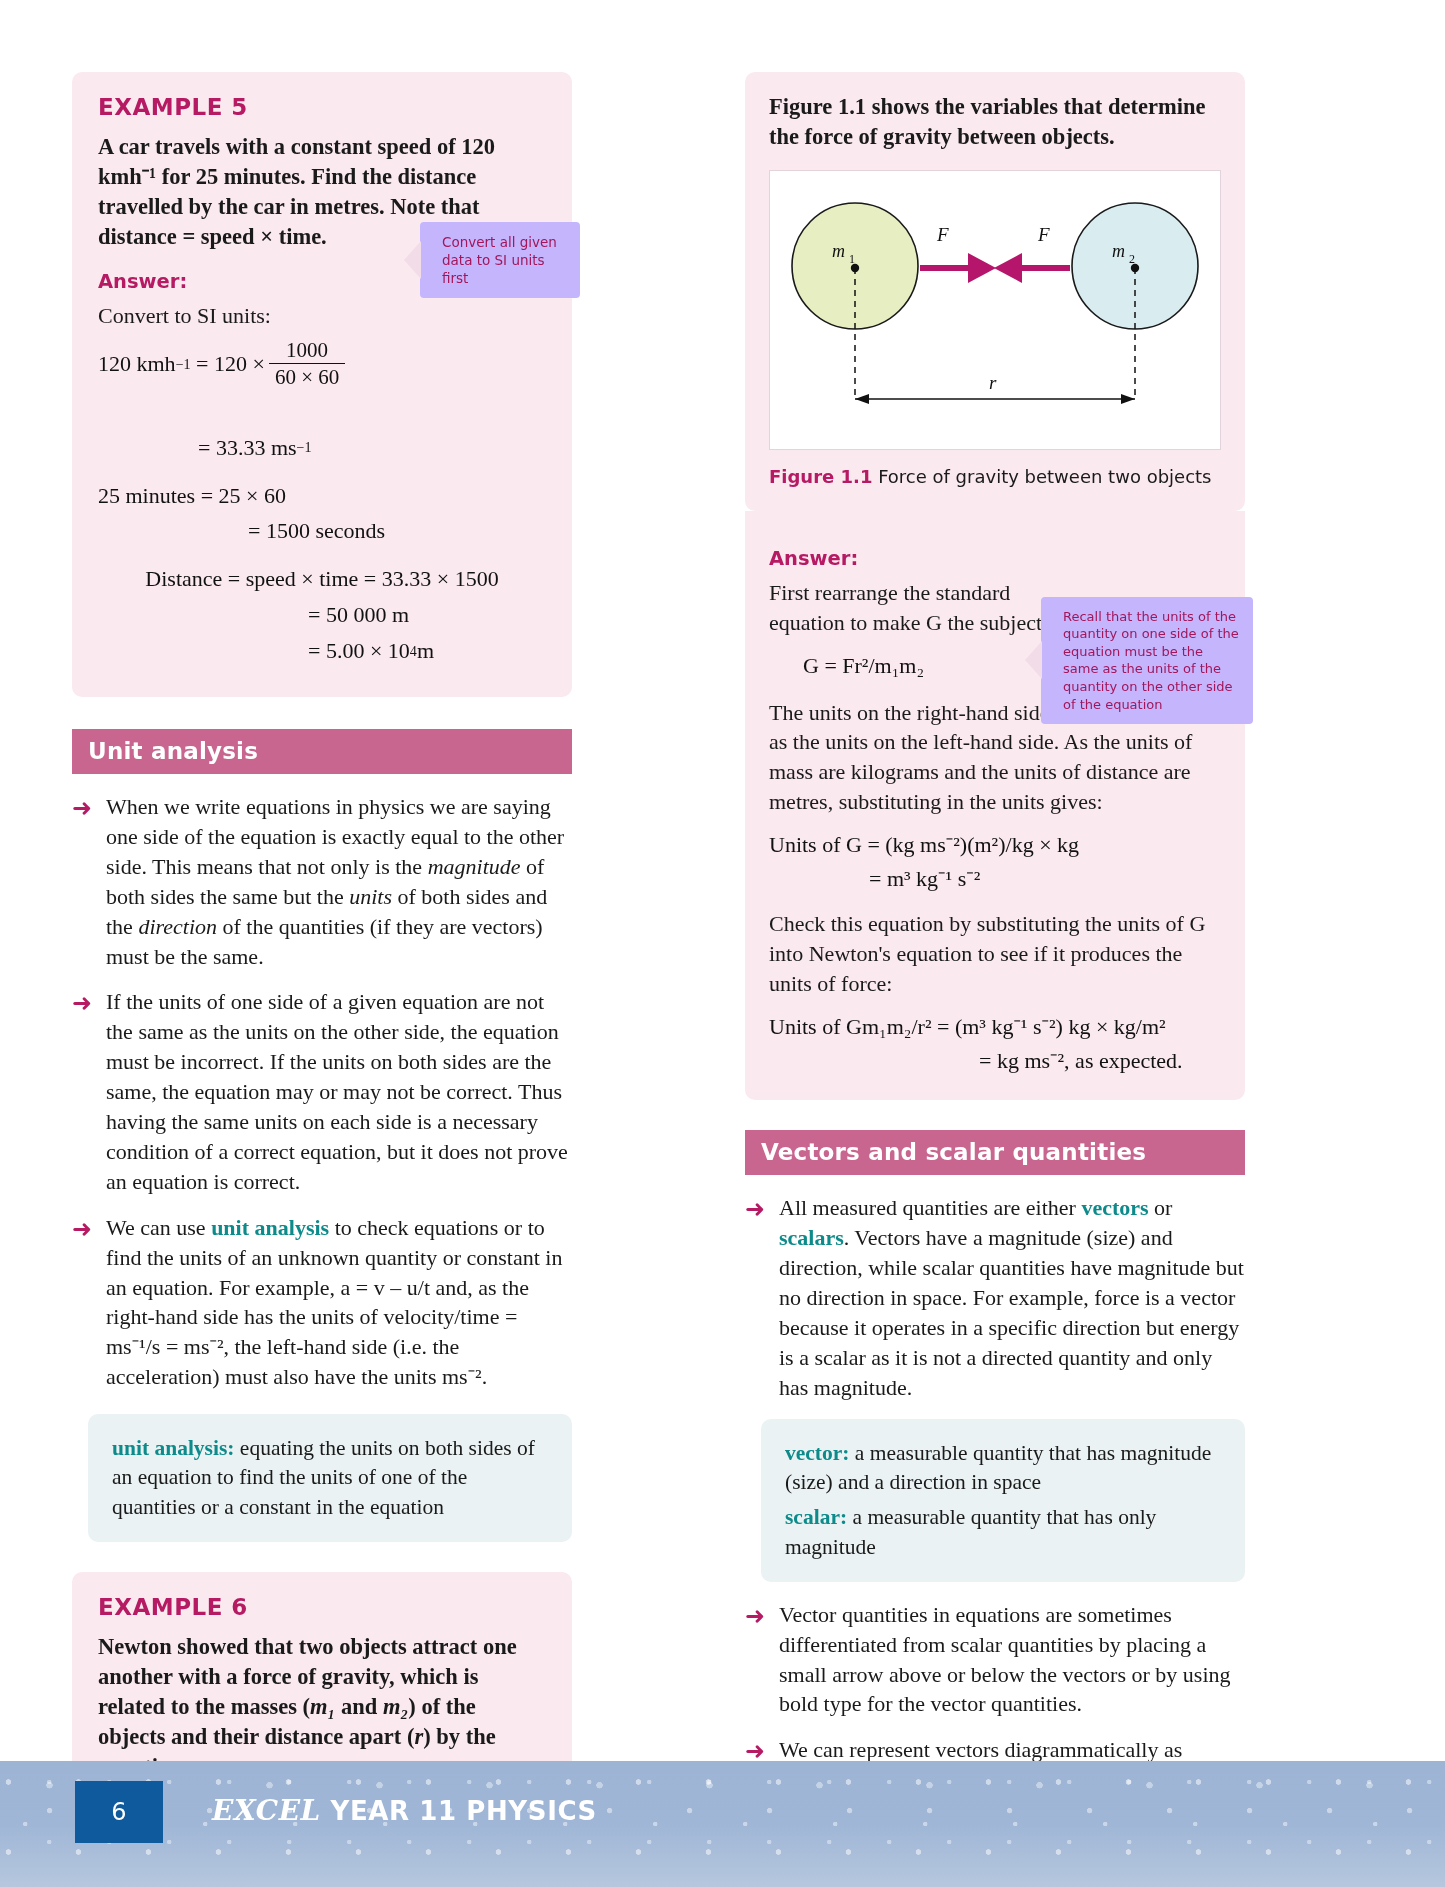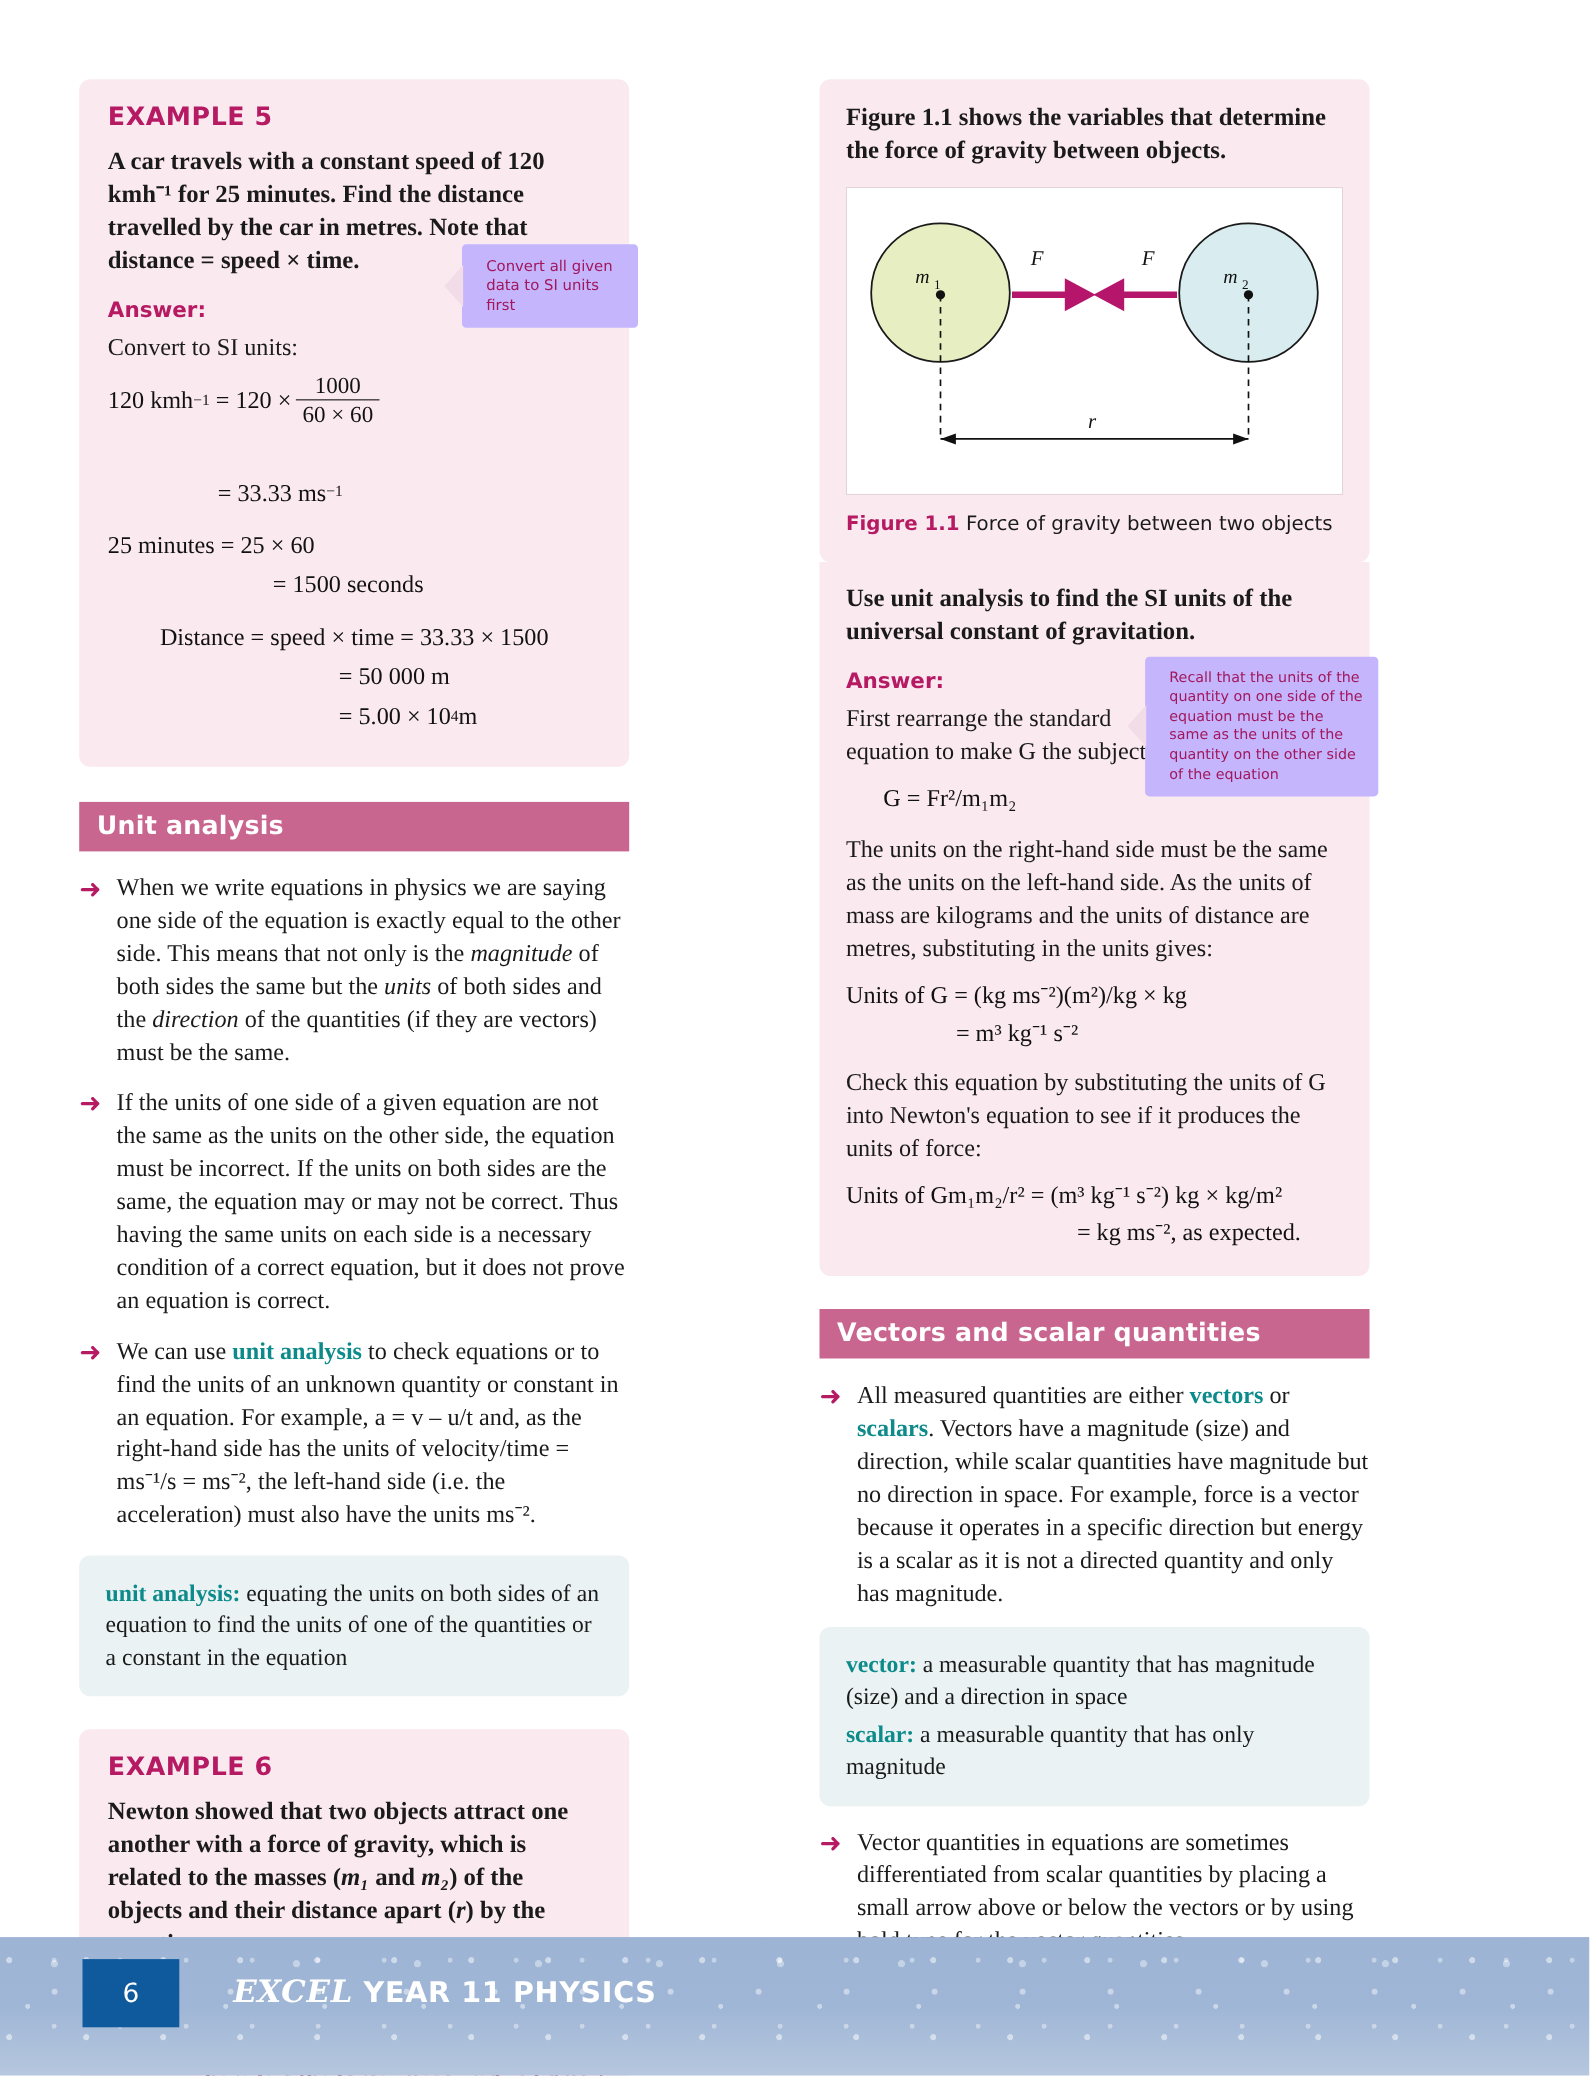--- a/index.html
+++ b/index.html
@@ -130,20 +130,21 @@
   }
   .btext i { font-style:italic; }
   .term { color:#0d8a8a; font-weight:bold; }
 
   
   .def-box {
     background:#eaf2f3;
     border-radius:10px;
     padding:20px 24px;
     margin-top:22px;
+    margin-left:16px;
   }
   .def-box p { margin:0; font-size:21.5px; line-height:1.36; color:#1a1a1a; }
   .def-box p + p { margin-top:6px; }
   .def-term { color:#0d8a8a; font-weight:bold; }
 
   
   .formula-box {
     background:#fbf3d5;
     border:1px solid #f2e6b8;
     border-radius:4px;
@@ -342,21 +343,20 @@
           <text x="219" y="218" font-family="Liberation Serif, serif" font-size="19" font-style="italic" fill="#111">r</text>
         </svg>
       </div>
 
       <div class="fig-caption">
         <b>Figure 1.1</b><span> Force of gravity between two objects</span>
       </div>
     </div>
 
     <div class="example-box" style="margin-top:0; border-radius:0 0 10px 10px; padding:18px 24px 24px 24px; position:relative;">
-      <p class="example-q">Use unit analysis to find the SI units of the universal constant of gravitation.</p>
       <div class="answer-label">Answer:</div>
 
       <div class="callout" style="top:86px; right:-8px; width:212px; font-size:13px; line-height:1.35;">
         <span>Recall that the units of the quantity on one side of the equation must be the same as the units of the quantity on the other side of the equation</span>
       </div>
 
       <p class="body-txt" style="width:300px;">First rearrange the standard equation to make G the subject:</p>
       <div class="math" style="padding-left:34px; margin-top:12px;">G = Fr²/m₁m₂</div>
 
       <p class="body-txt" style="margin-top:16px;">The units on the right-hand side must be the same as the units on the left-hand side. As the units of mass are kilograms and the units of distance are metres, substituting in the units gives:</p>

